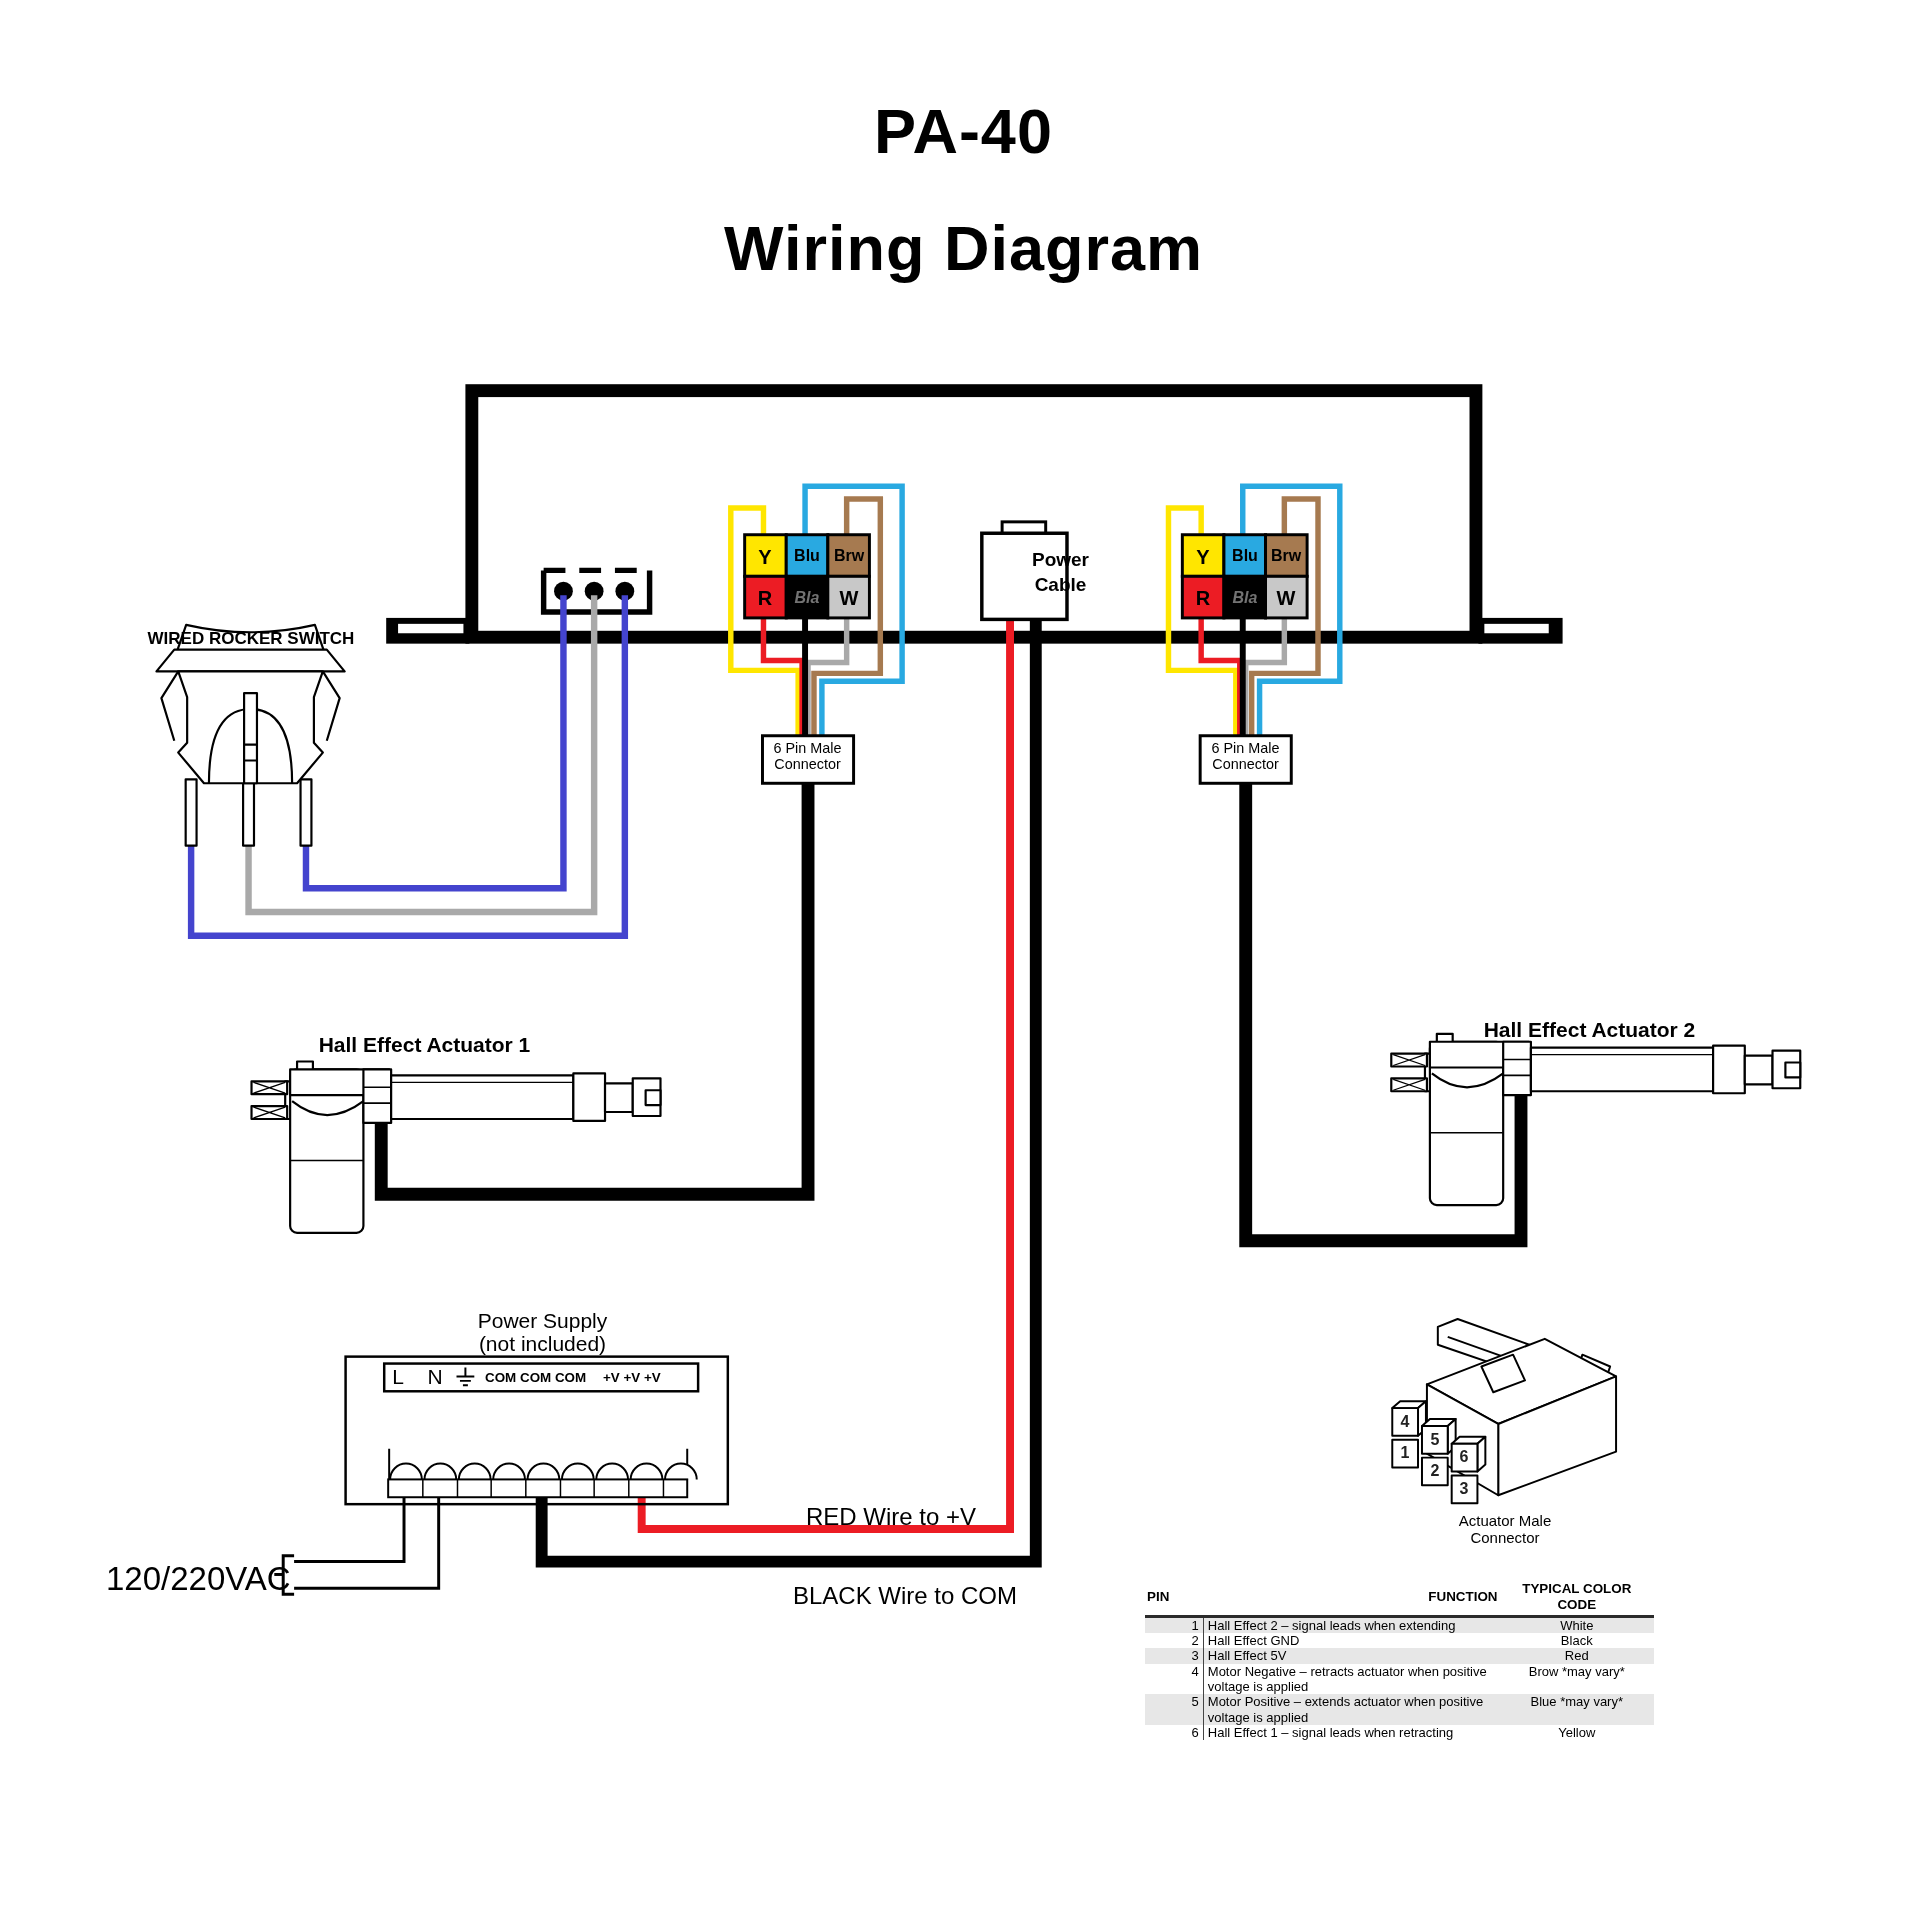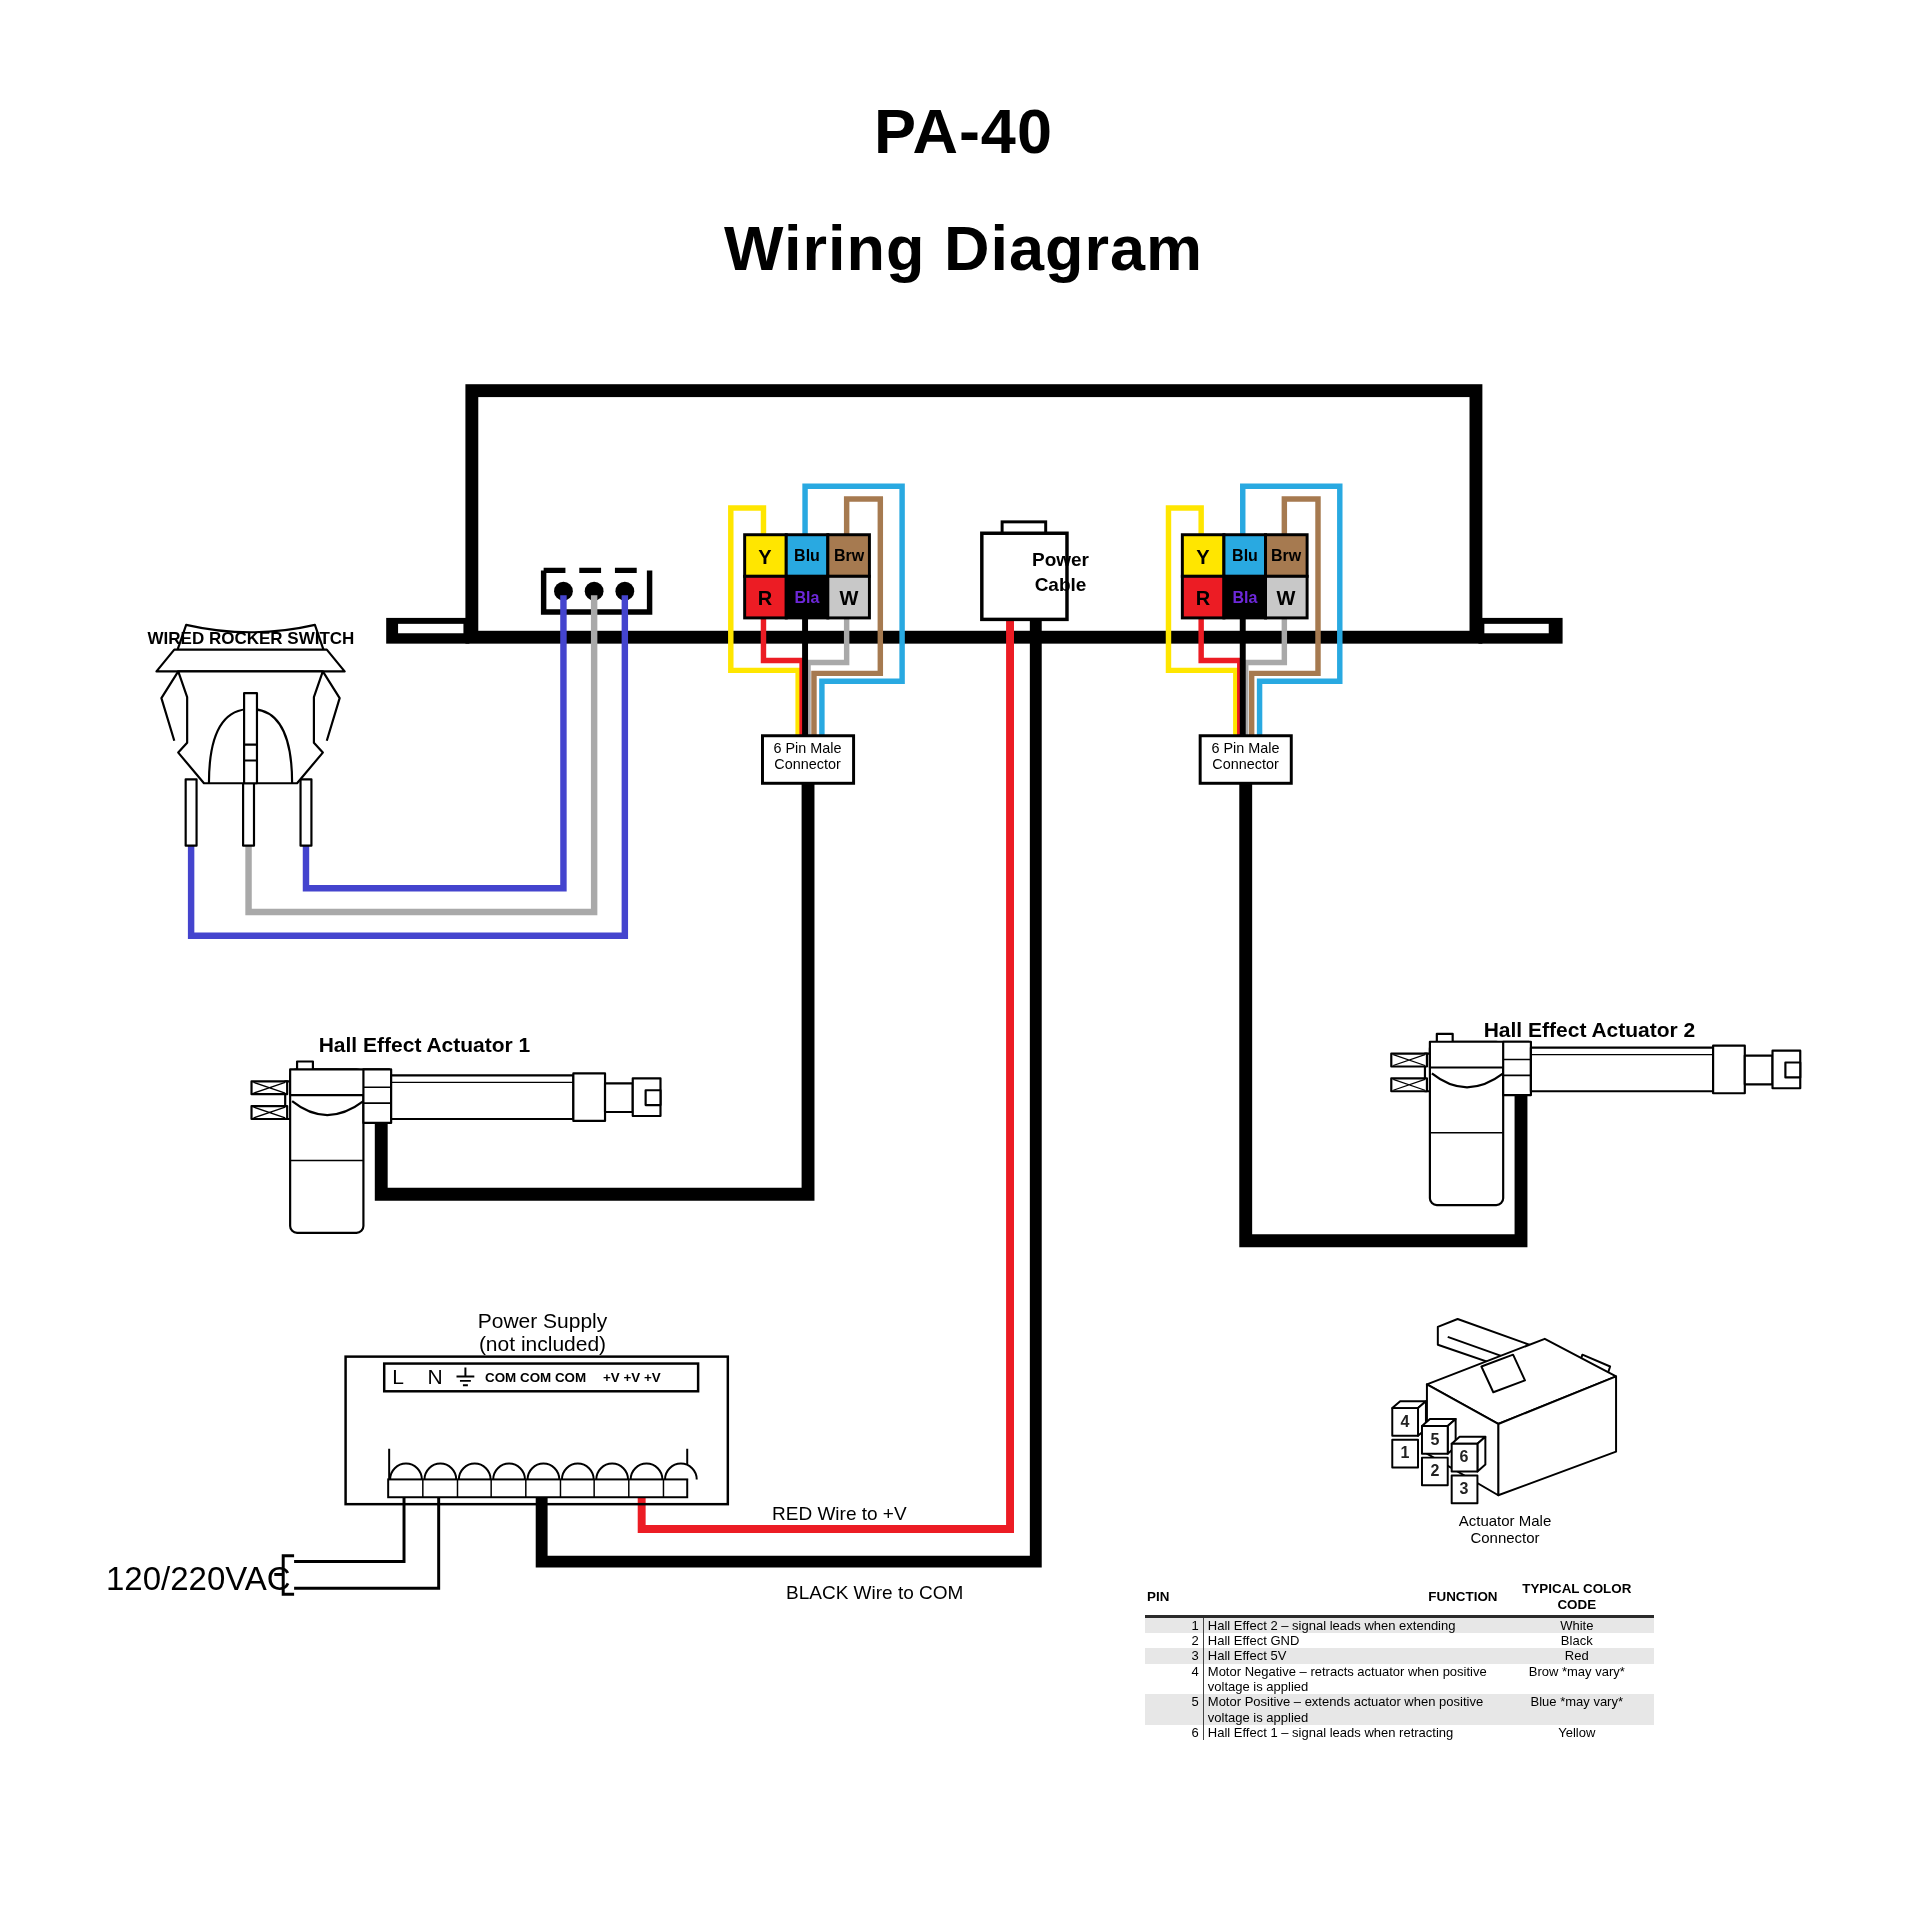--- a/index.html
+++ b/index.html
@@ -6,29 +6,29 @@
   .canvas{position:relative;width:1927px;height:1927px;background:#ffffff;
           font-family:"Liberation Sans",sans-serif;color:#000;overflow:hidden;}
   .abs{position:absolute;}
   .ctr{text-align:center;}
   .title1{left:0;right:0;top:95px;font-size:63px;font-weight:700;letter-spacing:1px;}
   .title2{left:0;right:0;top:212px;font-size:63px;font-weight:700;letter-spacing:1px;}
   .lbl-rocker{left:131px;width:240px;top:594px;font-size:17px;font-weight:700;margin-top:35px;}
   .cell-lab{width:42px;font-weight:700;text-align:center;}
   .cell-big{font-size:20px;}
   .cell-med{font-size:16px;}
-  .cell-white{color:#6d28d9;}
+  .cell-white{color:#737373;font-style:italic;}
   .pc-line{left:982px;width:85px;font-size:19px;font-weight:700;text-align:center;padding-left:36px;}
   .pin6-line{width:91px;font-size:14.4px;text-align:center;}
   .act-lab{font-size:21px;font-weight:700;text-align:center;width:257px;}
   .ps-lab{left:414px;width:257px;font-size:21px;text-align:center;}
   .term{font-size:21px;text-align:center;}
   .term-sm{font-size:13.4px;font-weight:700;white-space:nowrap;}
   .ac-lab{left:106px;top:1560px;font-size:33px;}
-  .wire-lab{font-size:19px;width:238px;}
+  .wire-lab{font-size:24px;text-align:center;width:238px;}
   .amc-lab{left:1406px;width:198px;font-size:15px;text-align:center;}
   .mc-pin{width:26px;font-size:16px;font-weight:700;text-align:center;color:#222;}
   .tablewrap{left:1145px;top:1580px;width:509px;}
   table.pin-table{border-collapse:collapse;width:100%;font-size:13px;line-height:1.18;}
   table.pin-table th{font-size:13.4px;font-weight:700;padding:1px 2px 2px 2px;border-bottom:3px solid #2b2b2b;}
   th.h-pin{text-align:left;padding-left:14px;}
   th.h-func{text-align:right;}
   th.h-color{text-align:center;}
   table.pin-table td{padding:0 4px;vertical-align:top;}
   td.c-pin{text-align:right;border-right:1.5px solid #444;padding-right:7px;width:50px;}

